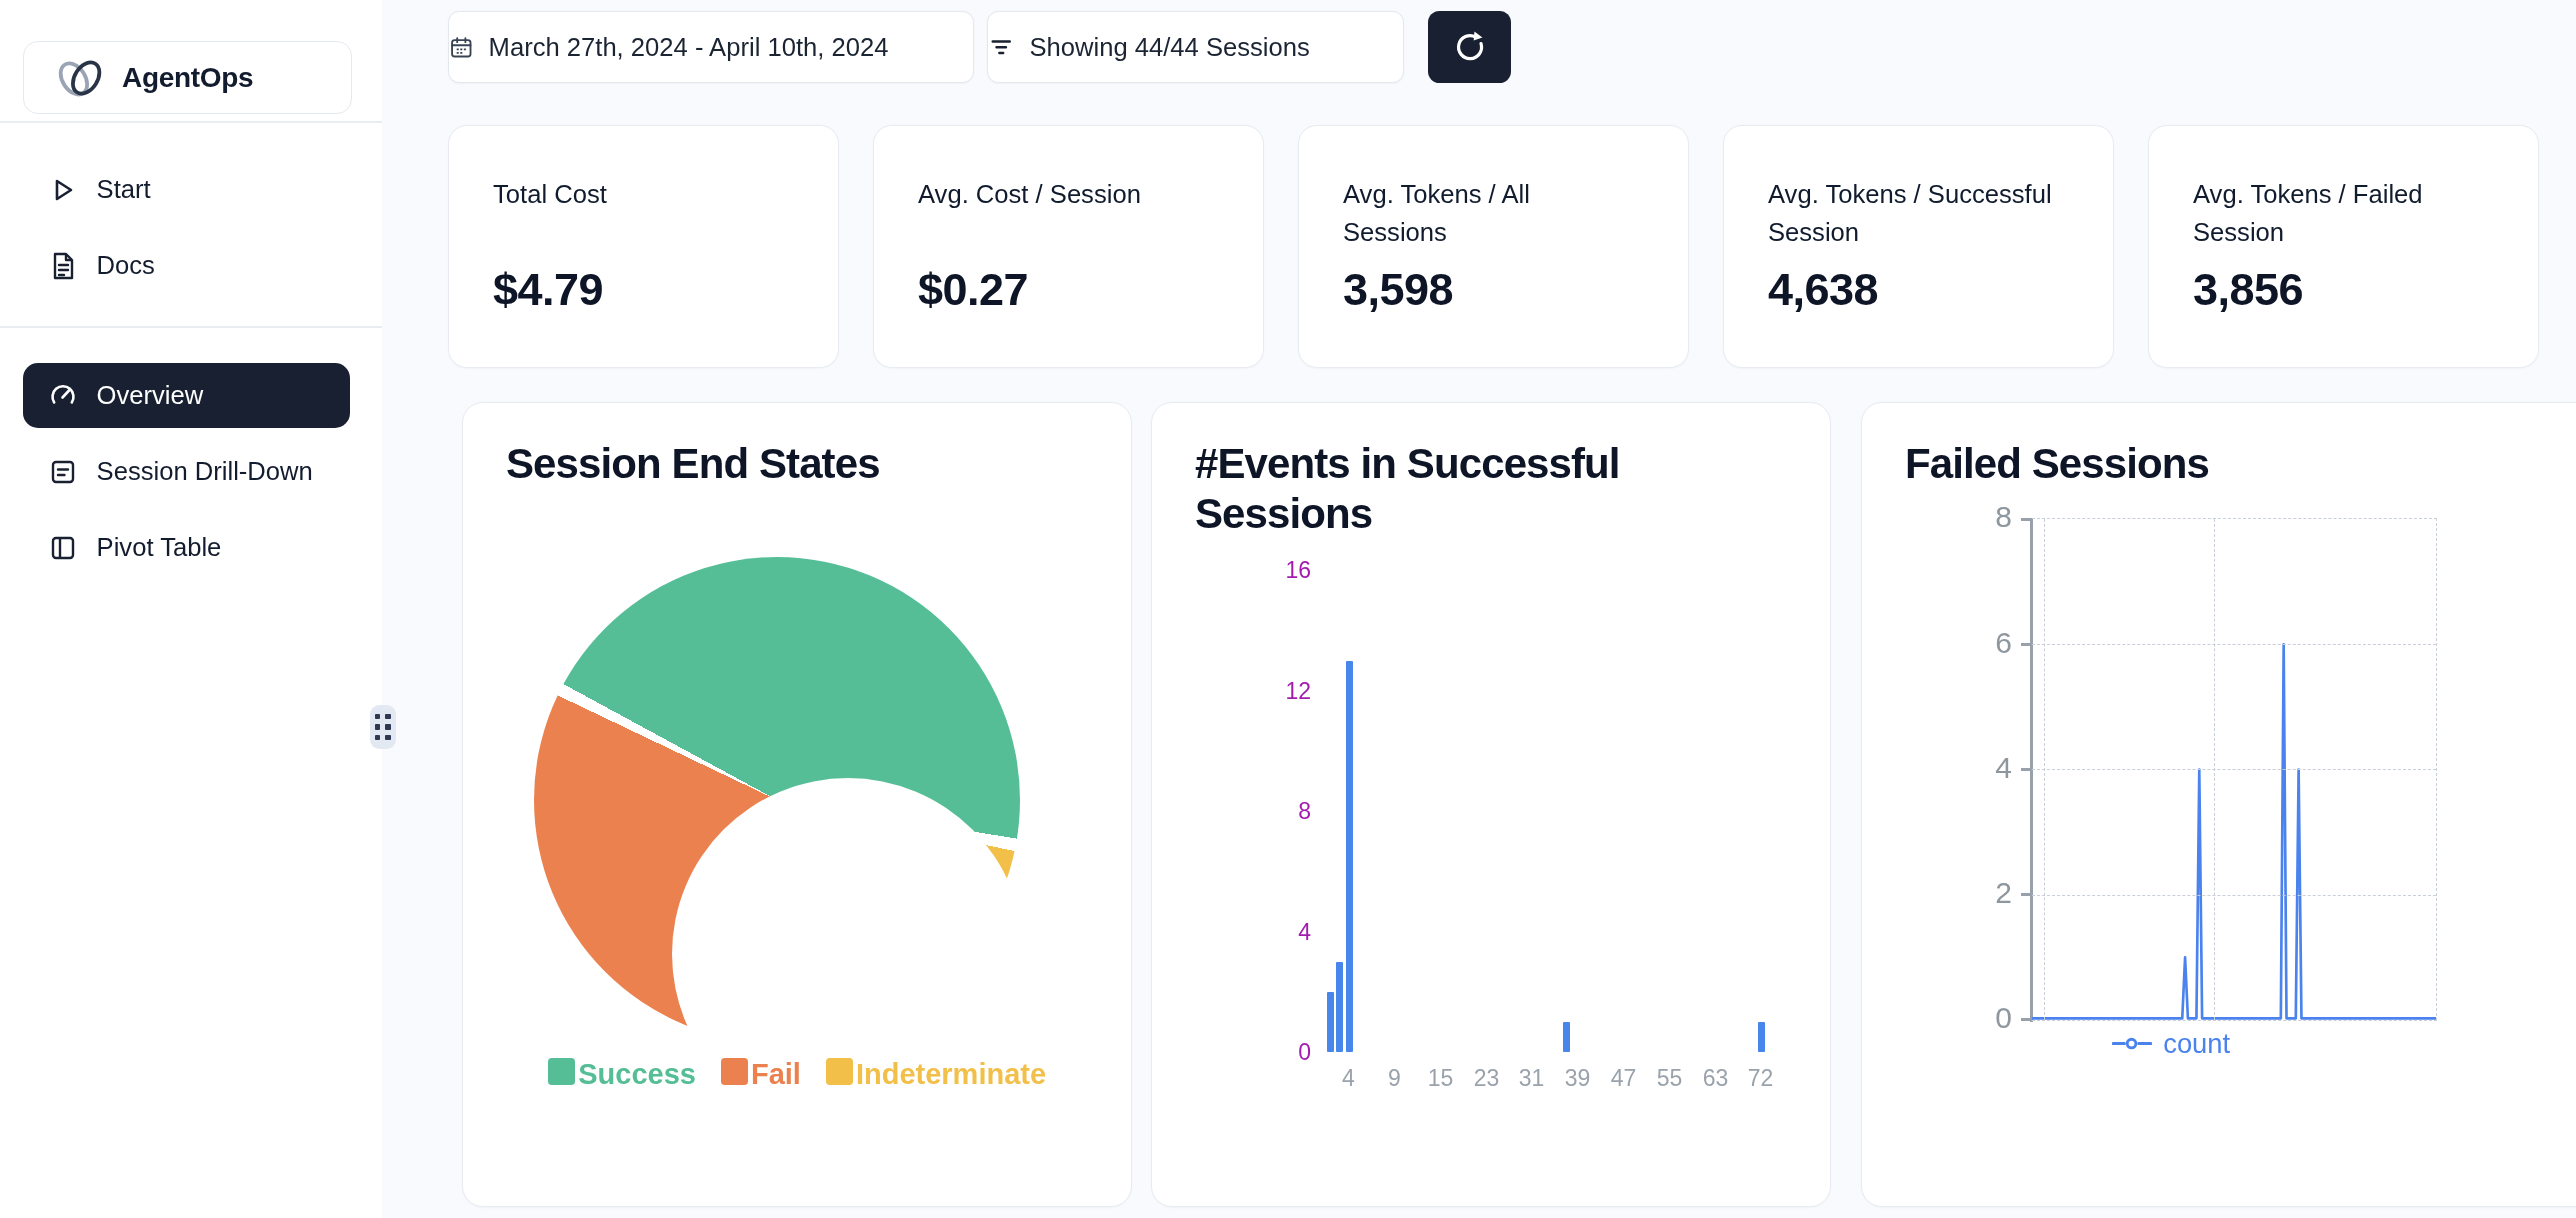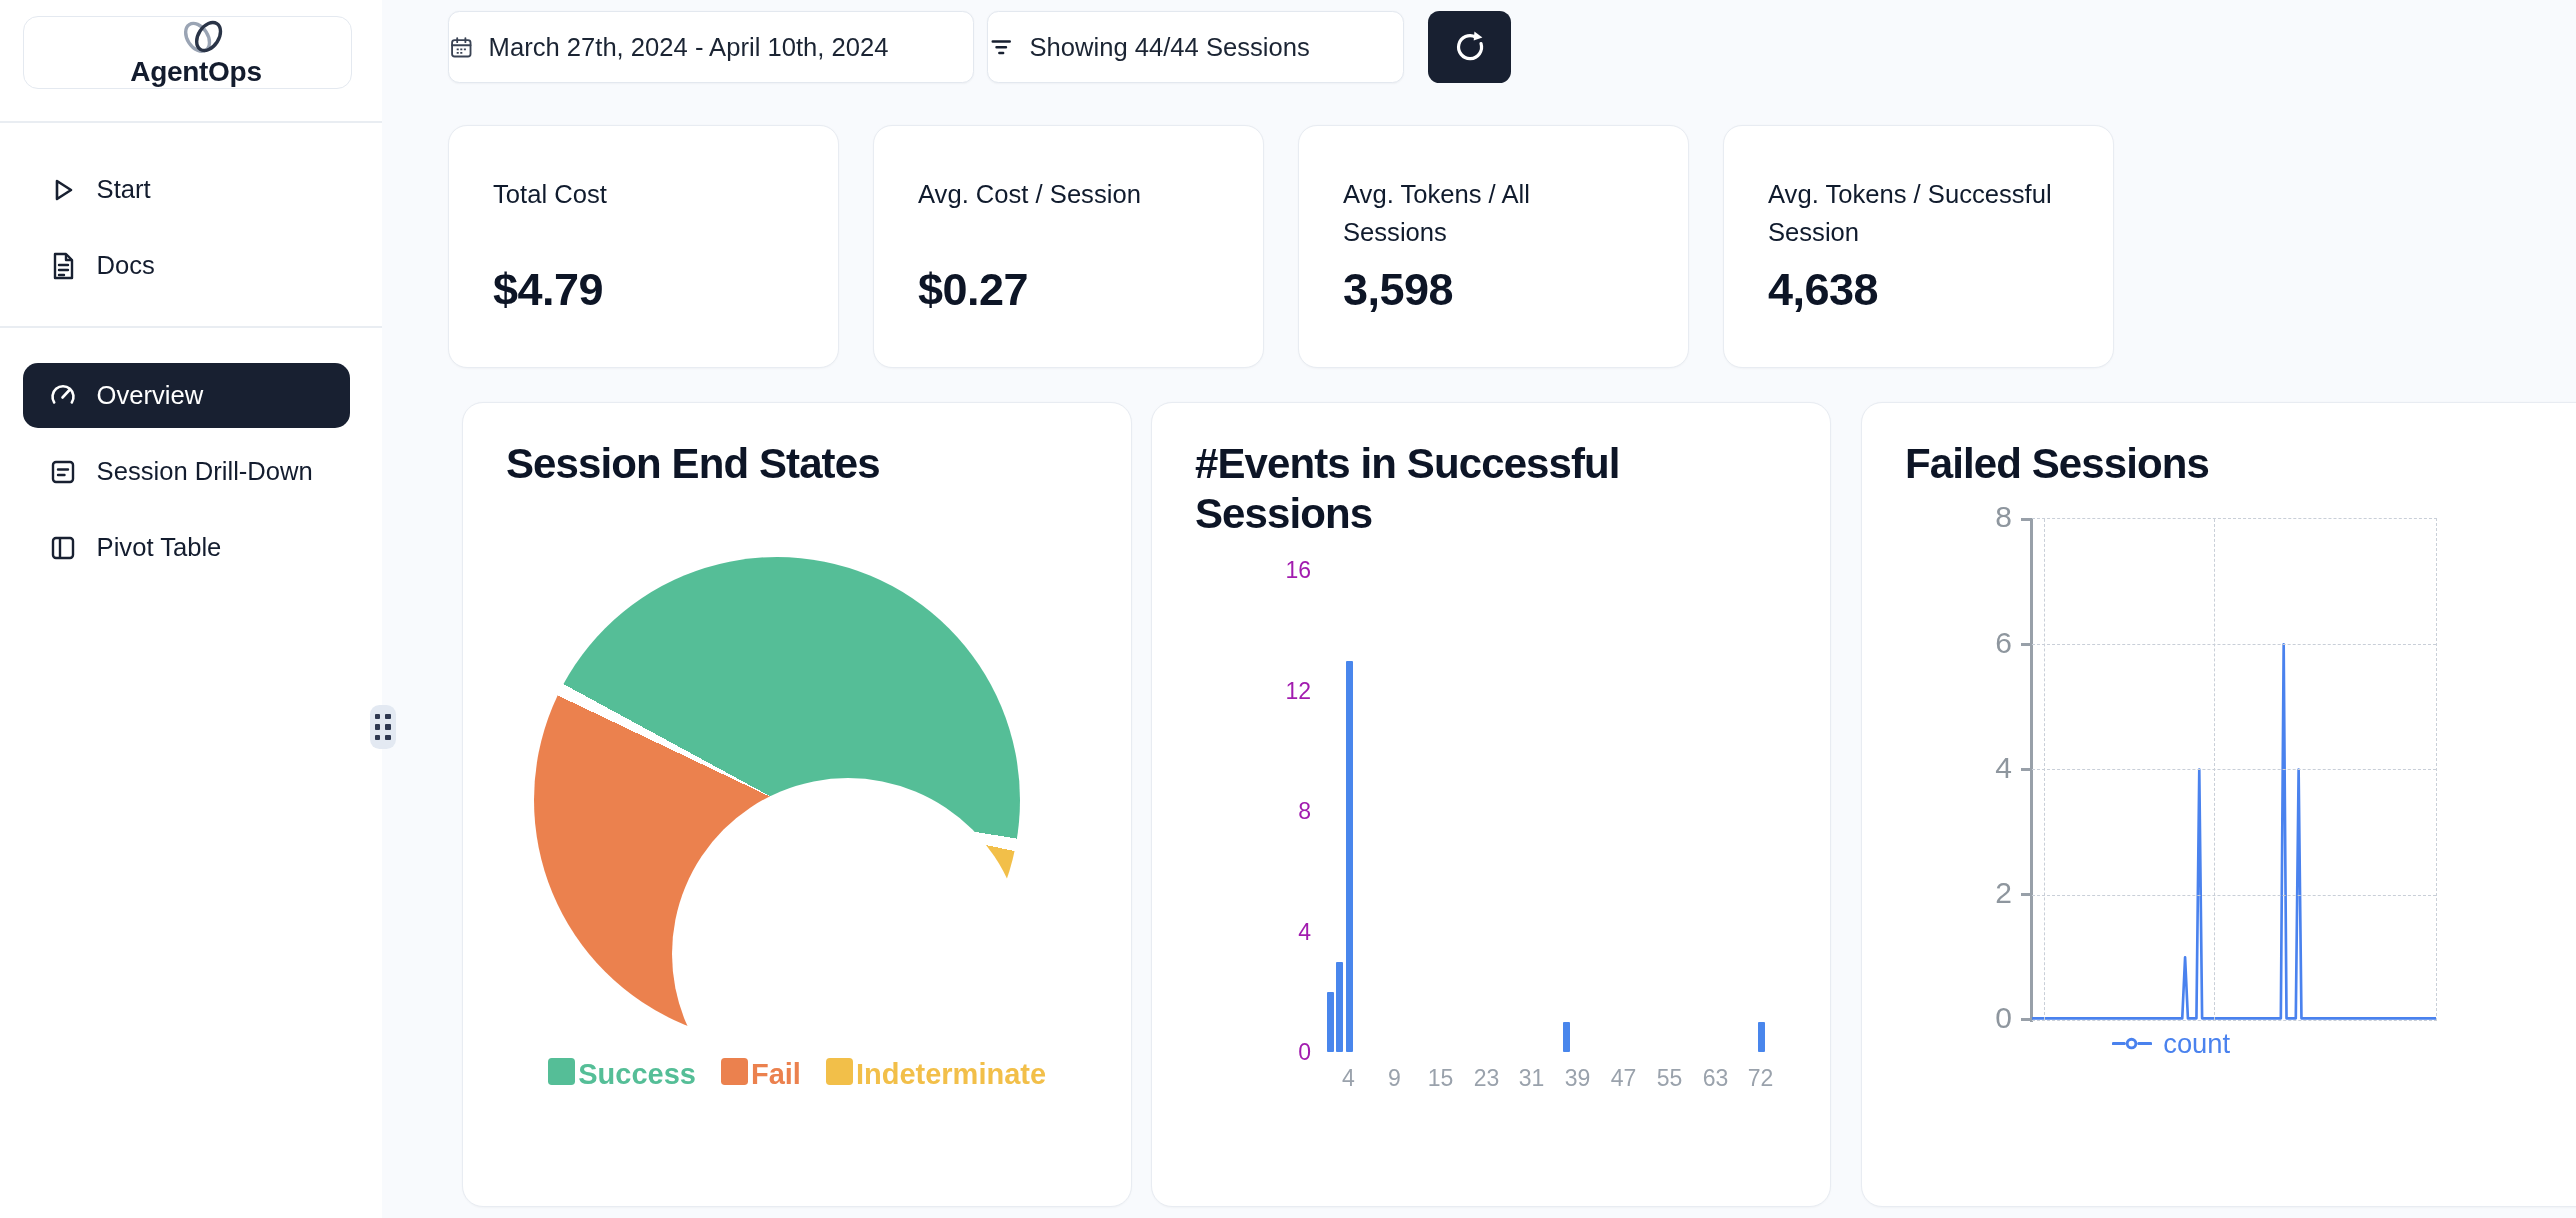--- a/index.html
+++ b/index.html
@@ -2,22 +2,22 @@
 <html style="font-size:15px"><head>
 <meta charset="utf-8">
 <style>
   html,body{margin:0;padding:0;background:#F8FAFD;}
   .app{position:relative;width:2576px;height:1219px;background:#F8FAFD;
        font-family:"Liberation Sans",sans-serif;color:#101828;overflow:hidden;}
 
   
   .sidebar{position:absolute;left:0;top:0;width:382px;height:100%;background:#ffffff;
            border-right:1.9px solid #E9EDF2;}
-  .brand-box{position:absolute;left:23px;top:16px;width:327px;height:71px;border:1.9px solid #E4E9F0;
-             border-radius:15px;display:flex;align-items:center;background:#fff;flex-direction:column;}
+  .brand-box{position:absolute;left:23px;top:41px;width:327px;height:71px;border:1.9px solid #E4E9F0;
+             border-radius:15px;display:flex;align-items:center;background:#fff;}
   .brand-box svg{margin-left:32px;}
   .brand-name{margin-left:17px;font-size:28px;font-weight:bold;letter-spacing:-0.3px;color:#131C2E;}
   .sb-divider{position:absolute;left:0;right:0;height:1.9px;background:#E9EDF2;}
   .nav-item{position:absolute;left:23px;width:327px;height:57px;display:flex;align-items:center;
             border-radius:15px;cursor:pointer;}
   .nav-item .ico{width:30px;height:30px;margin-left:24.6px;flex:0 0 auto;display:flex;}
   .nav-item .lbl{margin-left:19px;font-size:25.6px;color:#131C2E;}
   .nav-item.active{background:#182031;height:65px;}
   .nav-item.active .lbl{color:#ffffff;}
   .resize-handle{position:absolute;left:370px;top:705px;width:25.6px;height:44px;background:#E3E9F2;
@@ -191,20 +191,24 @@
         <div class="stat-value">$0.27</div>
       </div>
       <div class="stat-card">
         <div class="stat-label">Avg. Tokens / All Sessions</div>
         <div class="stat-value">3,598</div>
       </div>
       <div class="stat-card">
         <div class="stat-label">Avg. Tokens / Successful Session</div>
         <div class="stat-value">4,638</div>
       </div>
+      <div class="stat-card">
+        <div class="stat-label">Avg. Tokens / Failed Session</div>
+        <div class="stat-value">3,856</div>
+      </div>
     </div>
 
     <div class="chart-card card-a">
       <div class="chart-title">Session End States</div>
       <div class="donut-ring" id="donut-ring" style="background: conic-gradient(from 297deg, rgb(255, 255, 255) 0deg, rgb(255, 255, 255) 1.5deg, rgb(85, 190, 151) 1.5deg, rgb(85, 190, 151) 162.14deg, rgb(255, 255, 255) 162.14deg, rgb(255, 255, 255) 163.64deg, rgb(255, 255, 255) 163.636deg, rgb(255, 255, 255) 165.14deg, rgb(242, 191, 73) 165.14deg, rgb(242, 191, 73) 211.23deg, rgb(255, 255, 255) 211.23deg, rgb(255, 255, 255) 212.73deg, rgb(255, 255, 255) 212.727deg, rgb(255, 255, 255) 214.23deg, rgb(235, 129, 78) 214.23deg, rgb(235, 129, 78) 358.5deg, rgb(255, 255, 255) 358.5deg, rgb(255, 255, 255) 360deg);">
         <div class="donut-hole"></div>
       </div>
       <div class="donut-legend" id="donut-legend">
           <div class="legend-item">
             <span class="swatch" style="background:#55BE97"></span>

